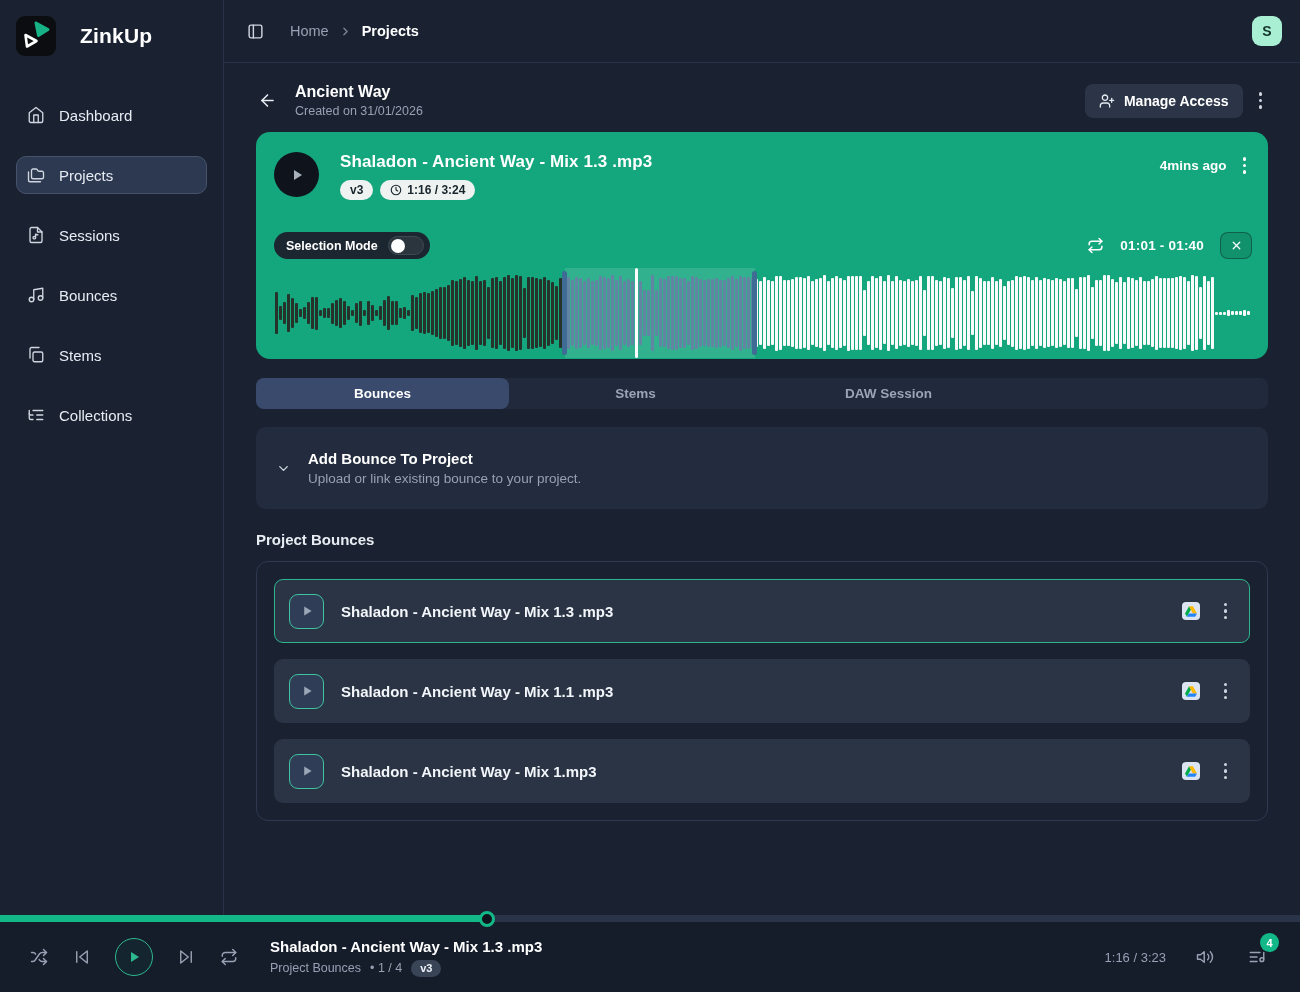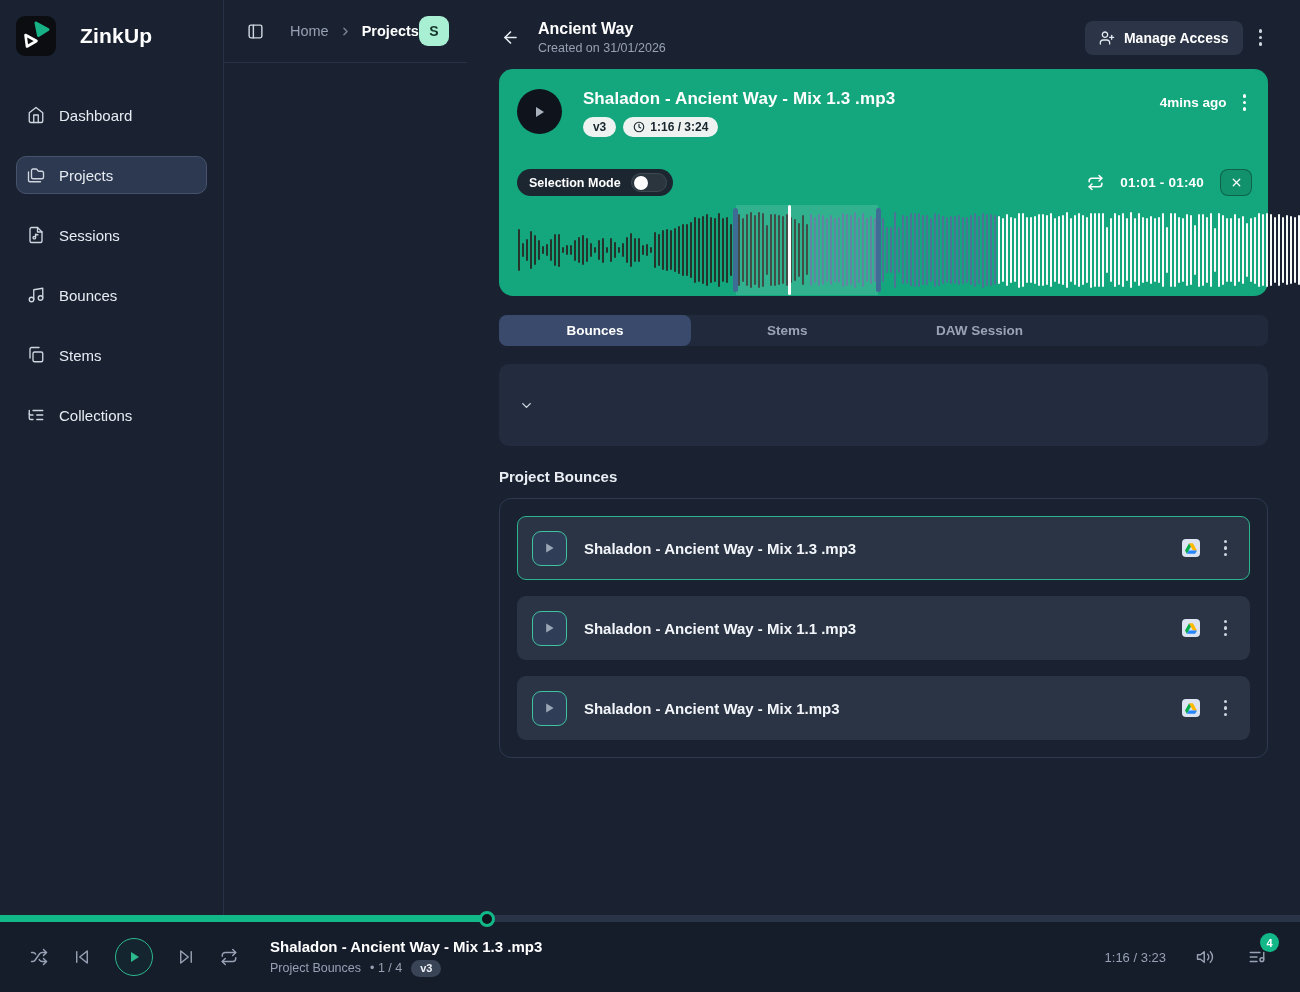--- a/index.html
+++ b/index.html
@@ -12,21 +12,21 @@
   .logo-row { display:flex; align-items:center; gap:24px; margin:2px 0 40px 0; }
   .logo-mark { width:40px; height:40px; flex:none; }
   .brand-name { font-size:21px; font-weight:800; letter-spacing:.2px; color:#fff; }
   .nav-item { display:flex; align-items:center; gap:14px; height:38px; padding:0 10px;
               border:1px solid transparent; border-radius:10px; margin-bottom:22px;
               color:#e7ecf3; font-size:15px; cursor:pointer; }
   .nav-item svg { width:18px; height:18px; stroke:#cfd6e0; flex:none; }
   .nav-item.active { background:#2d3950; border-color:#46536d; }
 
   
-  .main-col { flex:1; display:flex; flex-direction:row; min-width:0; }
+  .main-col { flex:1; display:flex; flex-direction:column; min-width:0; }
   .topbar { height:63px; flex:none; display:flex; align-items:center; padding:0 18px 0 19px;
             border-bottom:1px solid #27314a; }
   .panel-btn { background:none; border:none; cursor:pointer; display:flex; padding:4px; }
   .panel-btn svg { width:17px; height:17px; stroke:#cfd6e0; }
   .crumbs { display:flex; align-items:center; gap:10px; margin-left:22px; font-size:14.5px; }
   .crumb-muted { color:#97a1b3; }
   .crumb-current { color:#ffffff; font-weight:700; }
   .crumb-sep svg { width:13px; height:13px; stroke:#7c8698; display:block; }
   .avatar { margin-left:auto; width:30px; height:30px; border-radius:9px; background:#a9efd3;
             color:#14342a; font-weight:700; font-size:14px; display:flex; align-items:center;
@@ -573,20 +573,24 @@
           <div class="tab">Stems</div>
           <div class="tab">DAW Session</div>
         </div>
 
         <div class="add-card">
           <span class="chev">
             <svg viewBox="0 0 24 24" fill="none" stroke="#cfd6e0" stroke-width="2.2" stroke-linecap="round" stroke-linejoin="round">
                 <path d="m6 9 6 6 6-6"></path>
               </svg>
           </span>
+          <div class="add-texts">
+            <div class="add-title">Add Bounce To Project</div>
+            <div class="add-sub">Upload or link existing bounce to your project.</div>
+          </div>
         </div>
 
         <h2 class="section-heading">Project Bounces</h2>
 
         <div class="list-box">
 
           <div class="brow active">
             <button class="brow-play">
                 <svg width="12" height="12" viewBox="0 0 12 12">
                   <polygon points="3.2,1.6 10.6,6 3.2,10.4" fill="#9aa6b5"></polygon>

